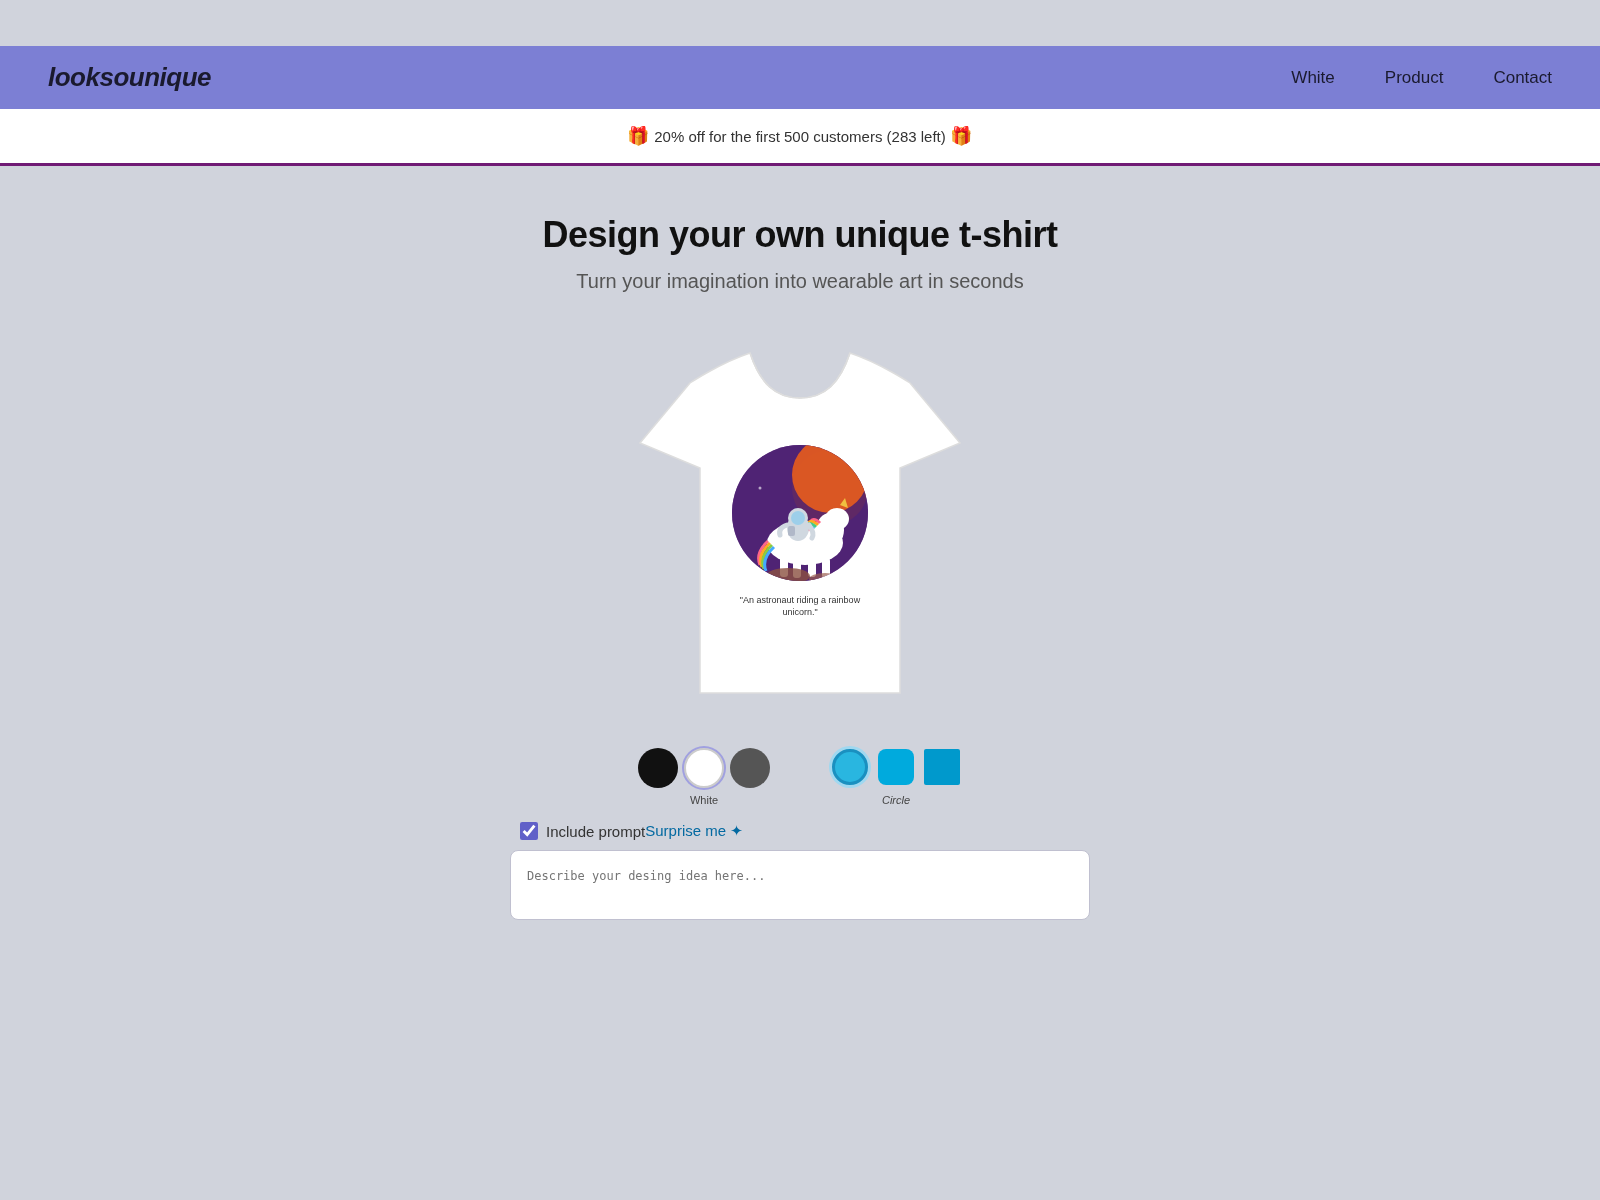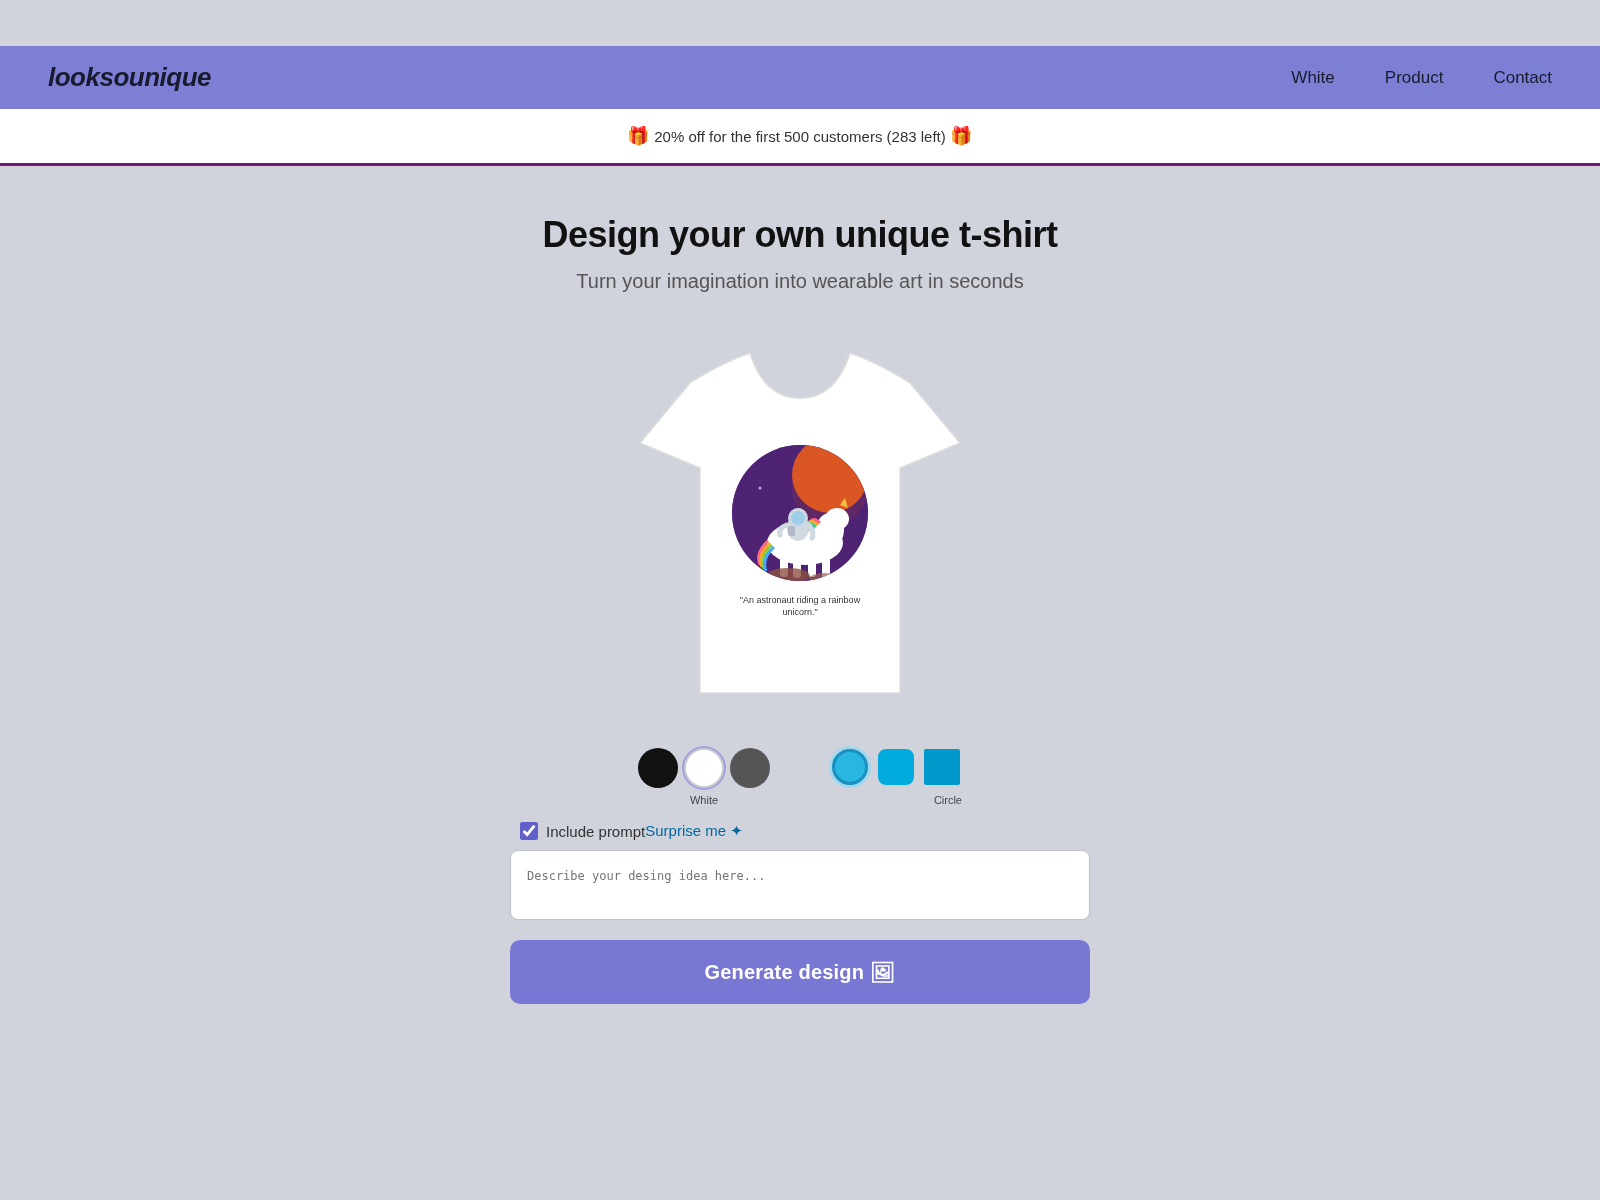--- a/index.html
+++ b/index.html
@@ -115,22 +115,23 @@
     .swatch.dark-gray { background: #555; }
     .color-label {
       font-size: 11px;
       color: #444;
     }
 
     
     .shape-group {
       display: flex;
       flex-direction: column;
-      align-items: flex-end;
+      align-items: center;
       gap: 7px;
+      font-style: italic;
     }
     .shape-row {
       display: flex;
       gap: 6px;
     }
     .shape-btn {
       width: 40px;
       height: 40px;
       cursor: pointer;
       border: 2.5px solid transparent;
@@ -366,17 +367,14 @@
       <input type="checkbox" checked="" style="">
       <span>Include prompt</span>
     </label>
     <button class="surprise-btn">Surprise me ✦</button>
   </div>
 
   <div class="prompt-area">
     <textarea class="prompt-input" placeholder="Describe your desing idea here..." style=""></textarea>
   </div>
 
-  <div class="generate-btn-wrap">
-    <button class="generate-btn">Generate design 🖼</button>
-  </div>
 
 </div>
 
 </body></html>

